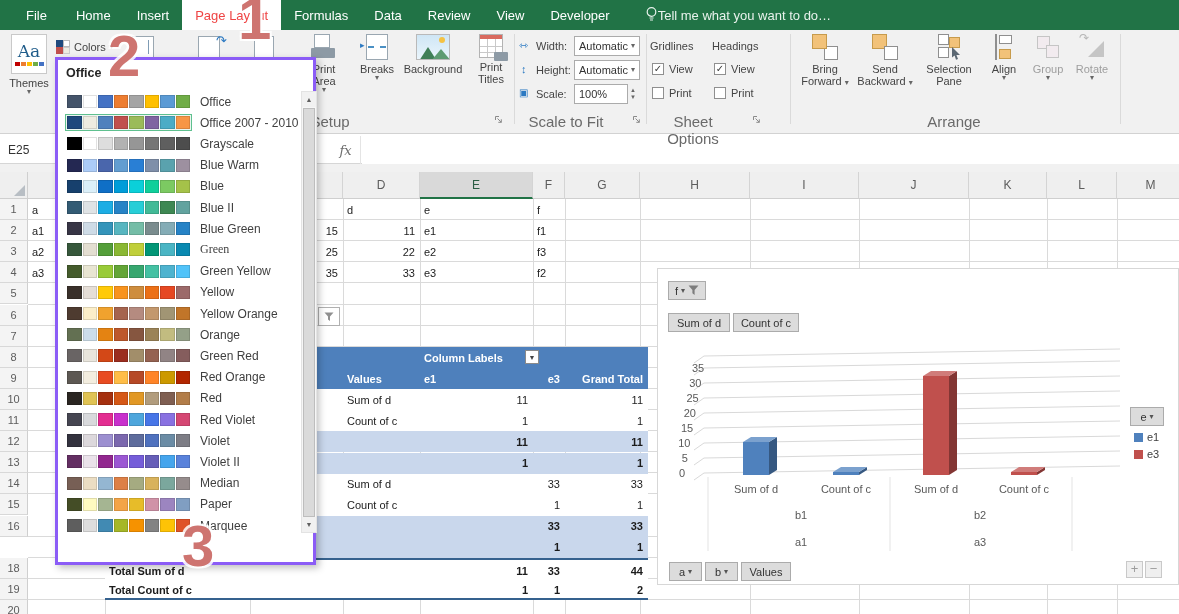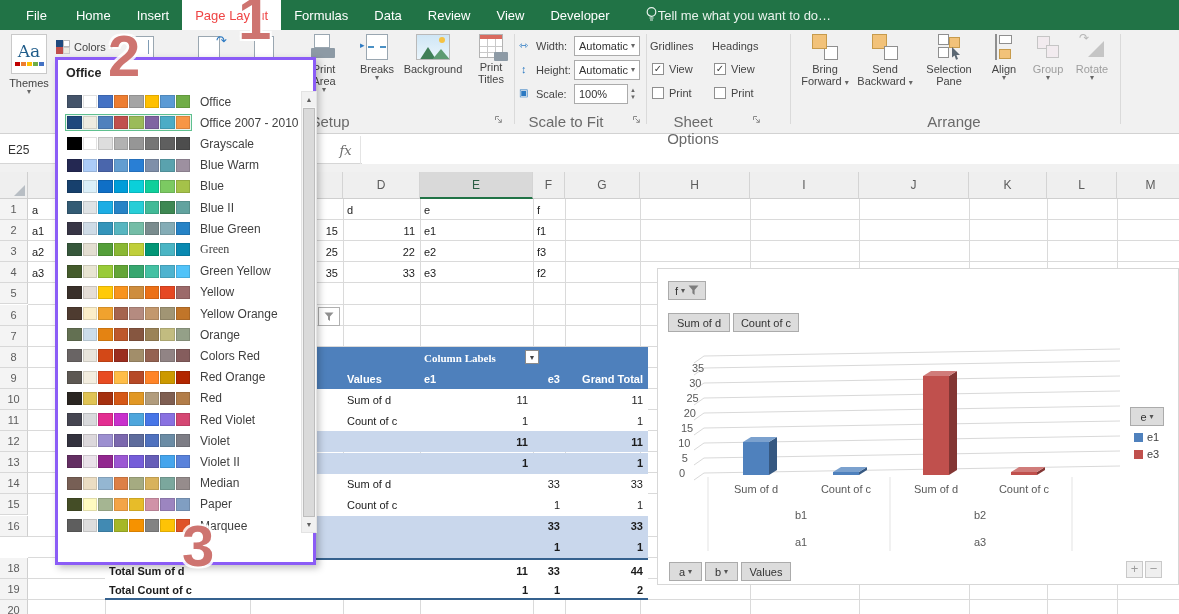--- a/index.html
+++ b/index.html
@@ -399,21 +399,21 @@
   </div>
 
 <div class="filterbox">
   <svg width="10" height="10" viewBox="0 0 10 10">
       <path d="M0.5 0.5 H9.5 L6 4.5 V9 L4 7.4 V4.5 Z" fill="#8f8f8f"></path>
     </svg>
 </div>
 
 <div id="pivot">
     <div class="prow header" style="top: 0px;">
-      <div class="pcell" style="left: 319px; width: 104px; justify-content: flex-start; font-family: Liberation Serif, serif;">Column Labels</div>
+      <div class="pcell" style="left: 319px; width: 104px; justify-content: flex-start;">Column Labels</div>
       <div class="pdrop" style="left: 420px;">▼</div>
     </div>
     <div class="prow header" style="top: 21.1px;">
       <div class="pcell" style="left: 242px; width: 68px; justify-content: flex-start;">Values</div>
       <div class="pcell" style="left: 319px; width: 104px; justify-content: flex-start;">e1</div>
       <div class="pcell" style="left: 432px; width: 23px; justify-content: flex-end;">e3</div>
       <div class="pcell" style="left: 464px; width: 74px; justify-content: flex-end;">Grand Total</div>
     </div>
     <div class="prow plain" style="top: 42.2px;">
       <div class="pcell" style="left: 242px; width: 68px; justify-content: flex-start;">Sum of d</div>
@@ -720,21 +720,21 @@
         <div class="swb">
           <span class="sw" style="background: rgb(105, 100, 100);"></span>
           <span class="sw" style="background: rgb(233, 229, 220);"></span>
           <span class="sw" style="background: rgb(211, 72, 23);"></span>
           <span class="sw" style="background: rgb(155, 45, 31);"></span>
           <span class="sw" style="background: rgb(162, 142, 106);"></span>
           <span class="sw" style="background: rgb(149, 98, 81);"></span>
           <span class="sw" style="background: rgb(145, 132, 133);"></span>
           <span class="sw" style="background: rgb(133, 93, 93);"></span>
         </div>
-        <div class="dd-label">Colors Red</div>
+        <div class="dd-label">Green Red</div>
       </div>
       <div class="dd-item" style="top: 306.6px;">
         <div class="swb">
           <span class="sw" style="background: rgb(93, 88, 83);"></span>
           <span class="sw" style="background: rgb(243, 237, 223);"></span>
           <span class="sw" style="background: rgb(232, 76, 34);"></span>
           <span class="sw" style="background: rgb(255, 189, 71);"></span>
           <span class="sw" style="background: rgb(182, 73, 38);"></span>
           <span class="sw" style="background: rgb(255, 132, 39);"></span>
           <span class="sw" style="background: rgb(204, 153, 0);"></span>

